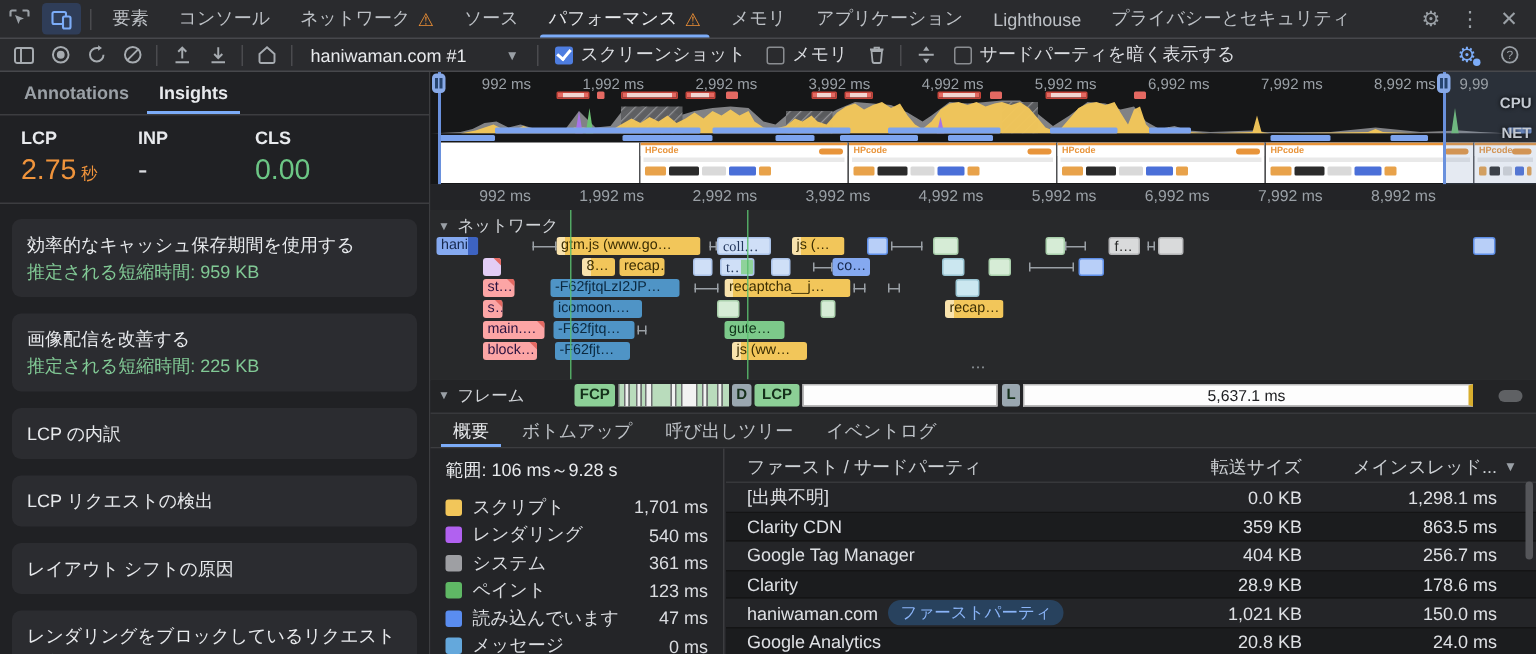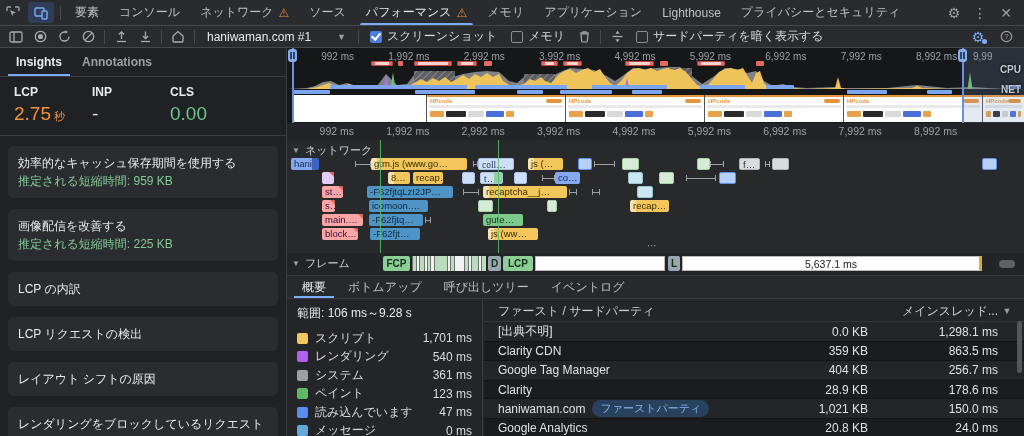--- a/index.html
+++ b/index.html
@@ -273,25 +273,25 @@
         <svg width="13" height="13" viewBox="0 0 13 13">
             <circle cx="6.5" cy="6.5" r="5.2" fill="none" stroke="currentColor" stroke-width="1.2"></circle>
             <text x="6.5" y="9.2" text-anchor="middle" font-size="8" fill="currentColor" font-family="sans-serif">?</text>
           </svg>
       </span>
     </div>
   </div>
 
   <div id="sidebar">
     <div id="ins-tabs">
+        <div class="ins-tab">
+          <span>Annotations</span>
+        </div>
         <div class="ins-tab sel">
           <span>Insights</span>
-        </div>
-        <div class="ins-tab">
-          <span>Annotations</span>
         </div>
       </div>
     <div id="metrics">
         <div class="metric">
           <div class="mname">LCP</div>
           <div class="mval" style="color: rgb(240, 148, 60);"><span>2.75</span><span class="munit">秒</span></div>
         </div>
         <div class="metric">
           <div class="mname">INP</div>
           <div class="mval" style="color: rgb(218, 220, 224);"><span>-</span></div>
@@ -672,20 +672,21 @@
             <div class="legend-row">
               <span class="legend-swatch" style="background: rgb(100, 168, 220);"></span>
               <span class="legend-name">メッセージ</span>
               <span class="legend-val">0 ms</span>
             </div>
           </div>
       </div>
       <div id="party-table">
         <div class="pt-header">
           <span class="col-name">ファースト / サードパーティ</span>
+          <span class="col-size">転送サイズ</span>
           <span class="col-main">メインスレッド...</span>
           <span class="sort-caret">▼</span>
         </div>
         <div id="tp-rows">
             <div class="pt-row">
               <div class="col-name">
                 <span>[出典不明]</span>
               </div>
               <span class="col-size">0.0 KB</span>
               <span class="col-main">1,298.1 ms</span>

